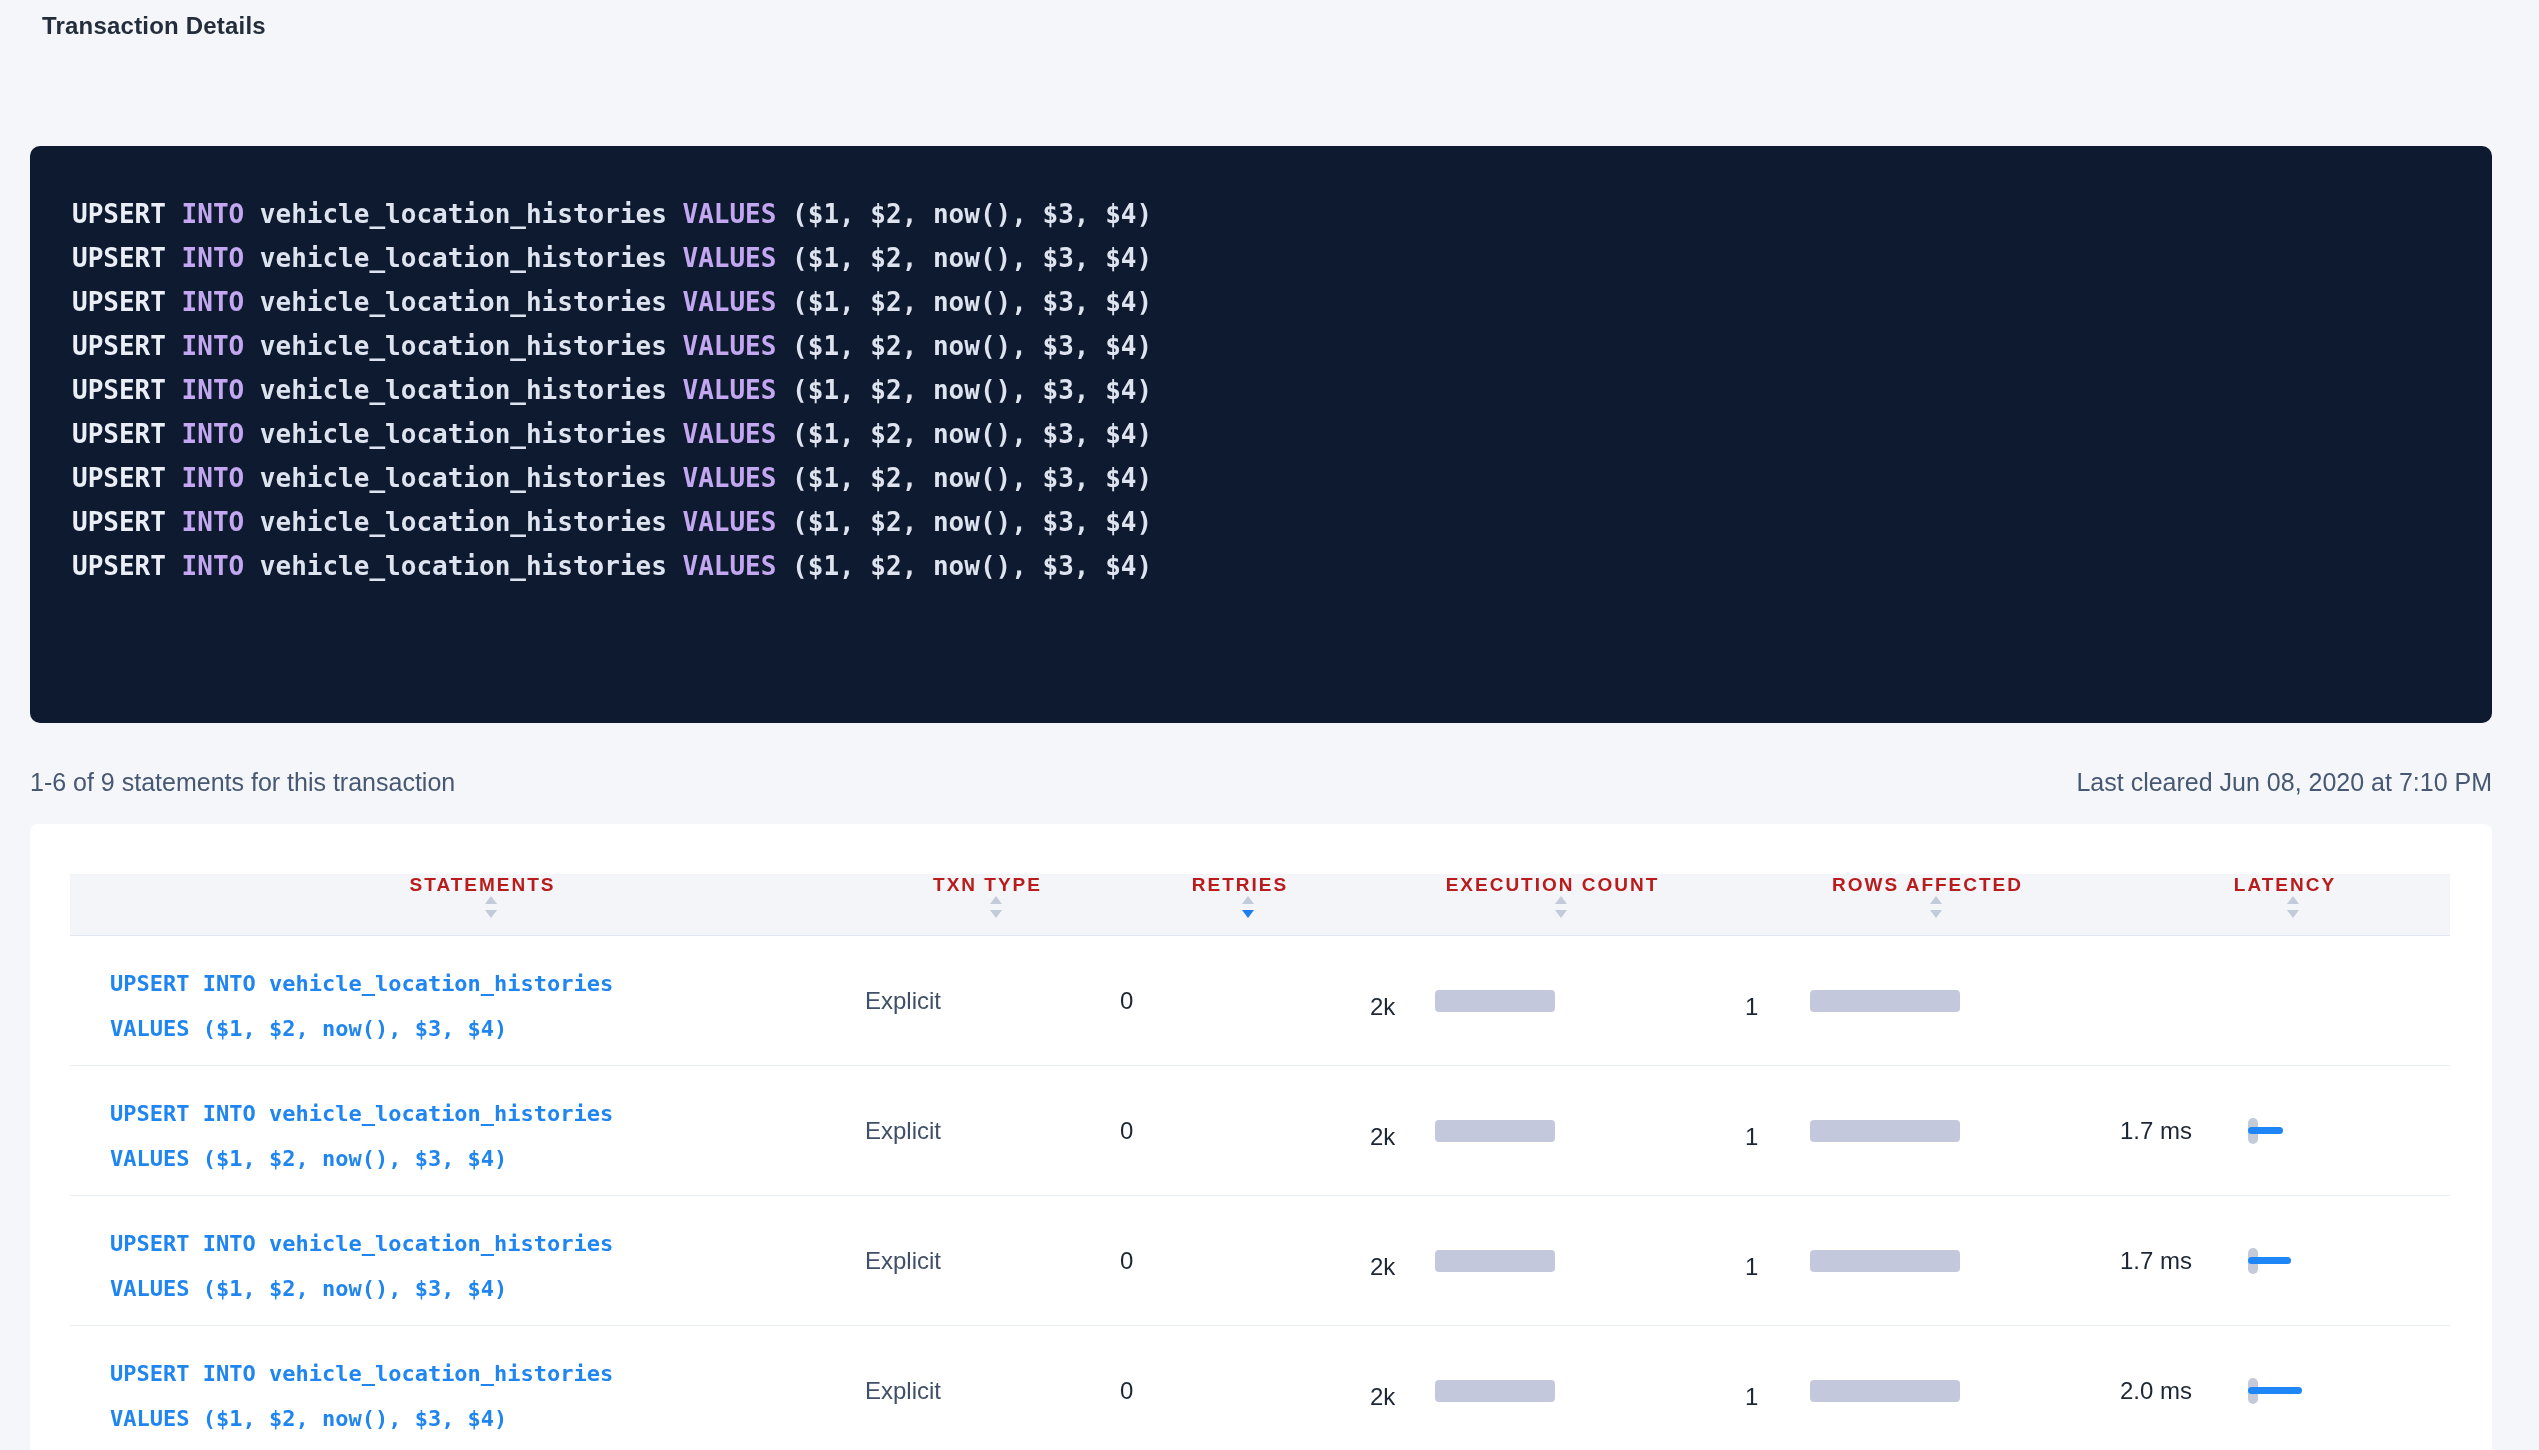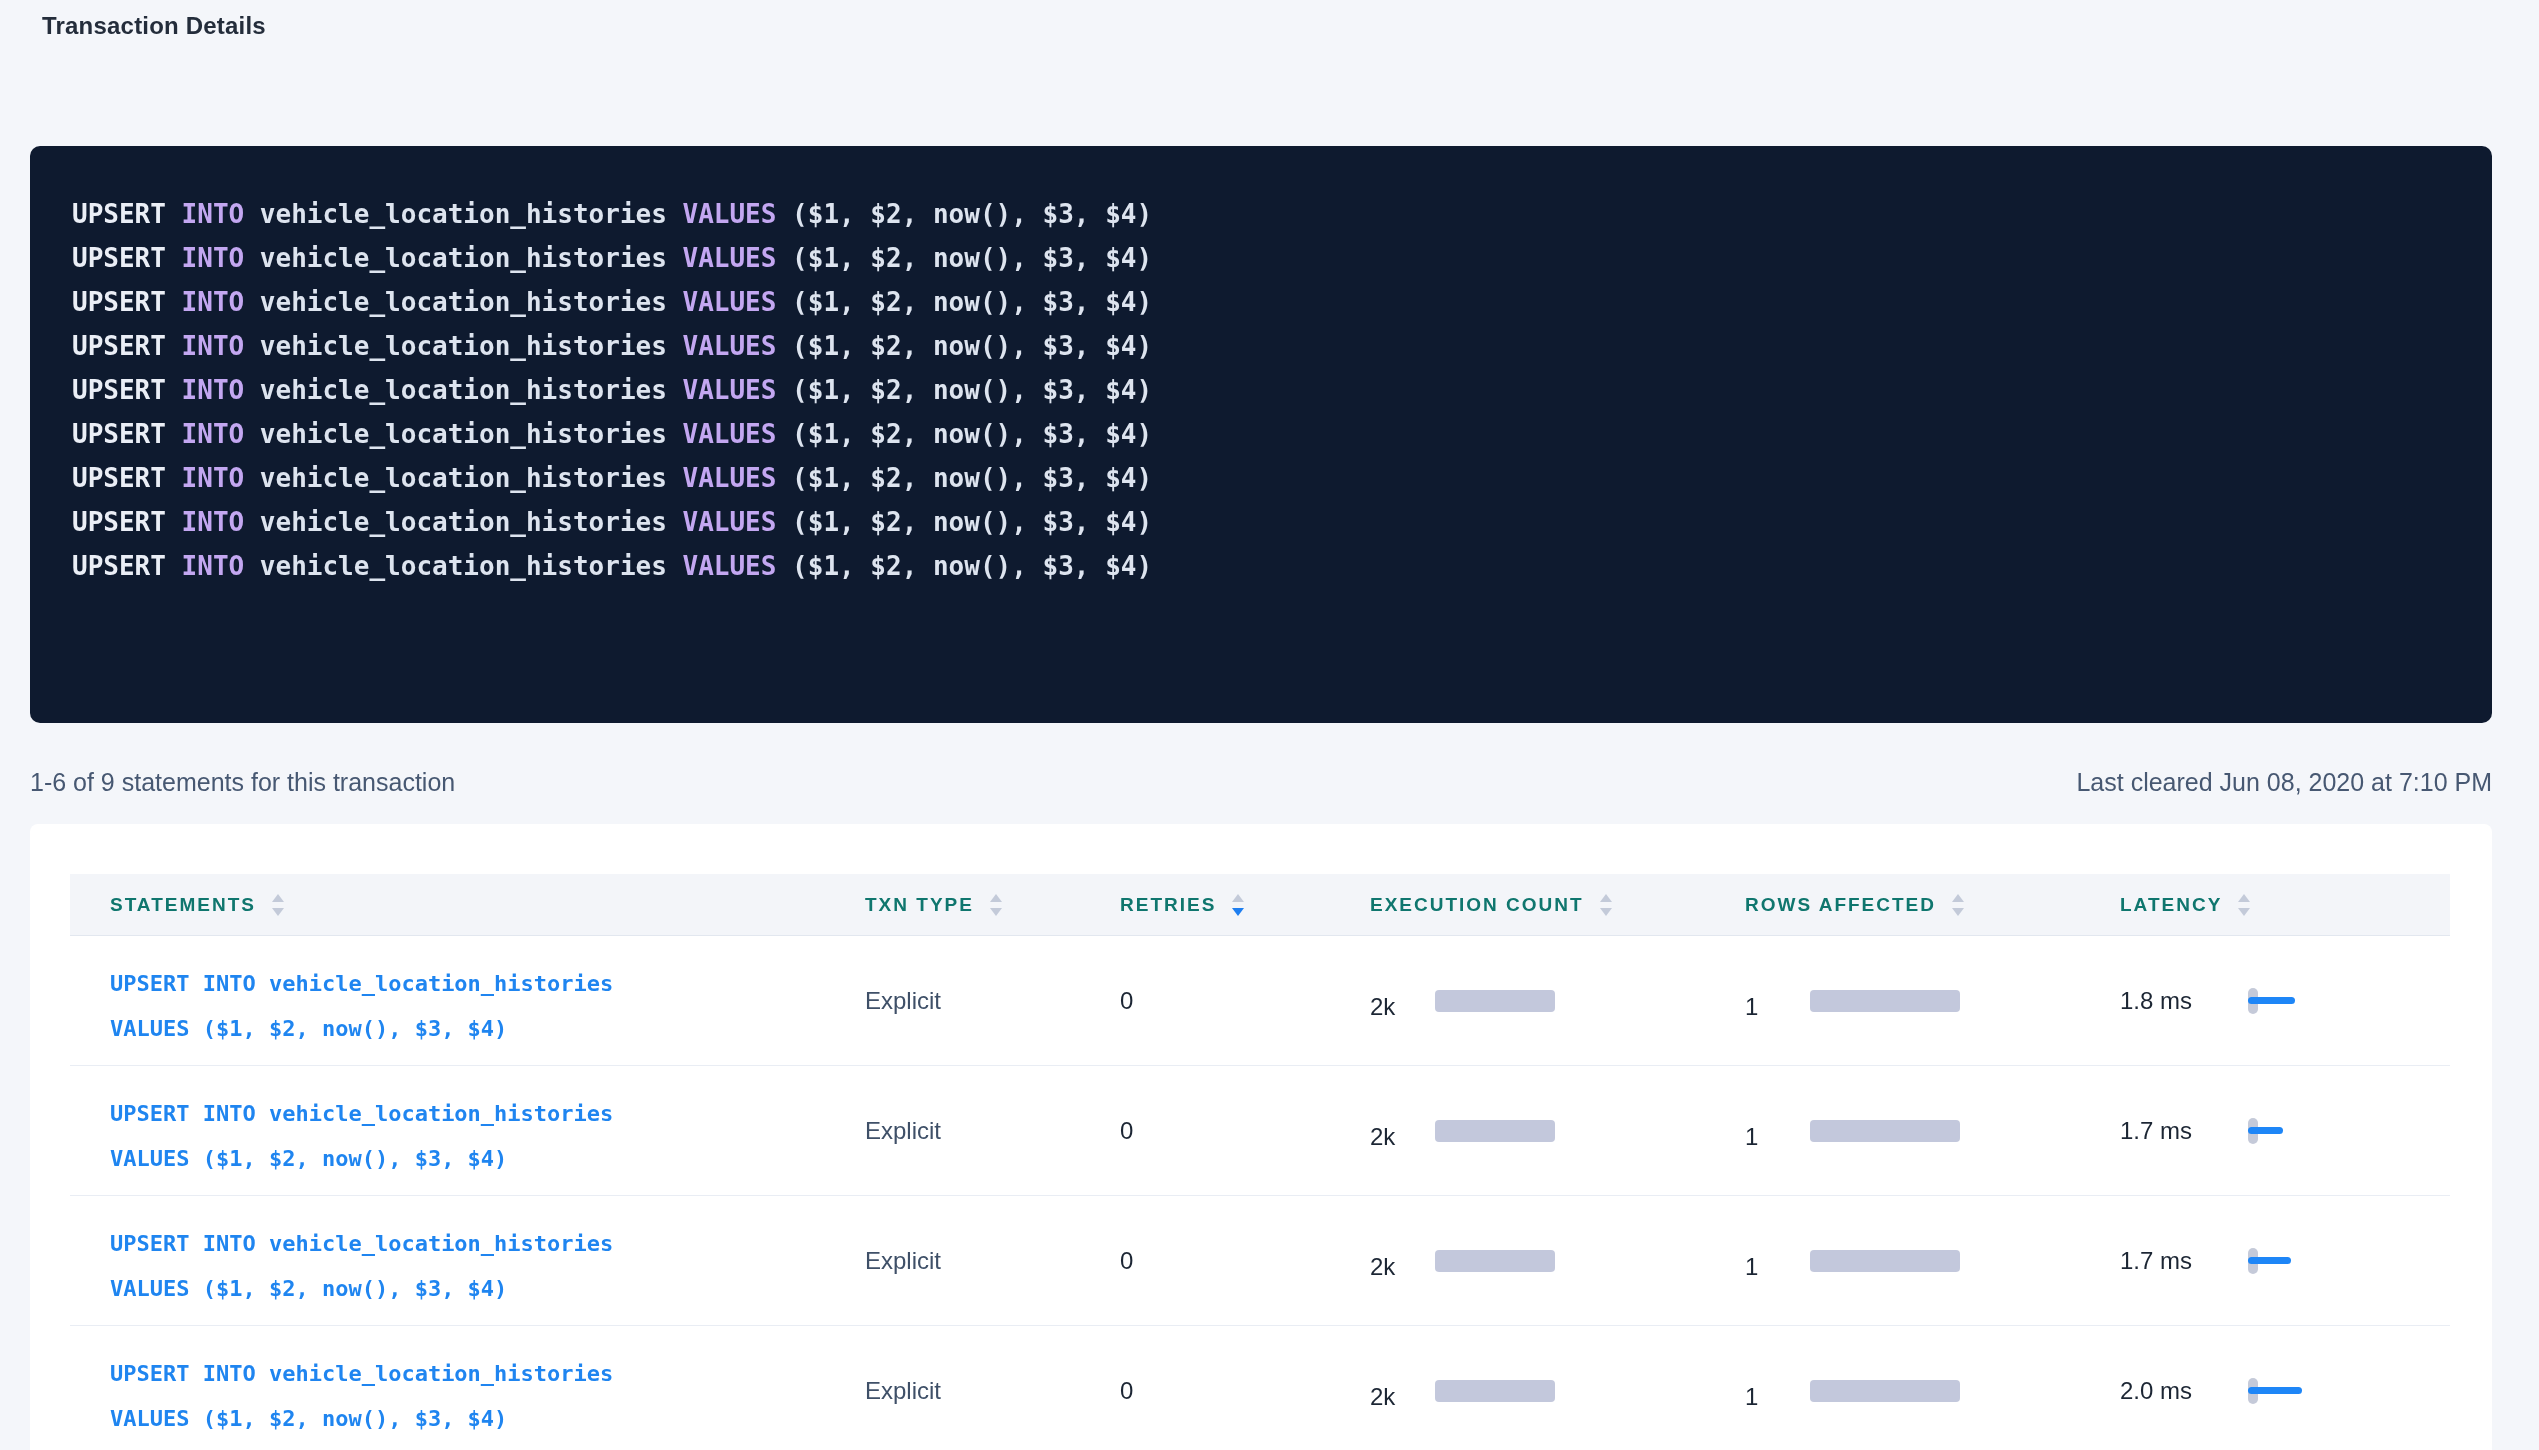--- a/index.html
+++ b/index.html
@@ -46,22 +46,22 @@
     width:2380px;
   }
   .thead{
     background:#f3f5f9;
     border-bottom:1px solid #e2e7ef;
     height:62px;
   }
   .th{
     display:flex; align-items:center;
     font-size:19px; font-weight:700; letter-spacing:2px;
-    color:#0f766e; text-transform:uppercase;
-    padding-left:10px; cursor:pointer;
+    color:#b91c1c; text-transform:uppercase;
+    padding-left:10px; cursor:pointer;flex-direction:column;
   }
   .th:first-child{ padding-left:40px; }
   .sort{ display:inline-flex; flex-direction:column; gap:6px; margin-left:16px; }
   .sort i{ display:block; width:0; height:0;
     border-left:6px solid transparent; border-right:6px solid transparent; }
   .sort i.up{ border-bottom:8px solid #c3cad9; }
   .sort i.dn{ border-top:8px solid #c3cad9; }
   .sort i.active{ border-top-color:#1e7ef0; }
   .trow{
     height:130px;
@@ -164,27 +164,20 @@
           <span class="val">0</span>
         </div>
         <div class="td">
           <span class="num-label">2k</span>
           <span class="bar exec"></span>
         </div>
         <div class="td">
           <span class="num-label">1</span>
           <span class="bar rows"></span>
         </div>
-        <div class="td">
-          <span class="lat-label">1.8 ms</span>
-          <span class="lat-chart">
-            <span class="lat-capsule"></span>
-            <span class="lat-bar" style="width: 47px;"></span>
-          </span>
-        </div>
       </div>
       <div class="grid trow">
         <div class="td stmt">
           <a class="stmt-link"><span style="display: block;">UPSERT INTO vehicle_location_histories</span><span style="display: block;">VALUES ($1, $2, now(), $3, $4)</span></a>
         </div>
         <div class="td">
           <span class="txn-type">Explicit</span>
         </div>
         <div class="td">
           <span class="val">0</span>

